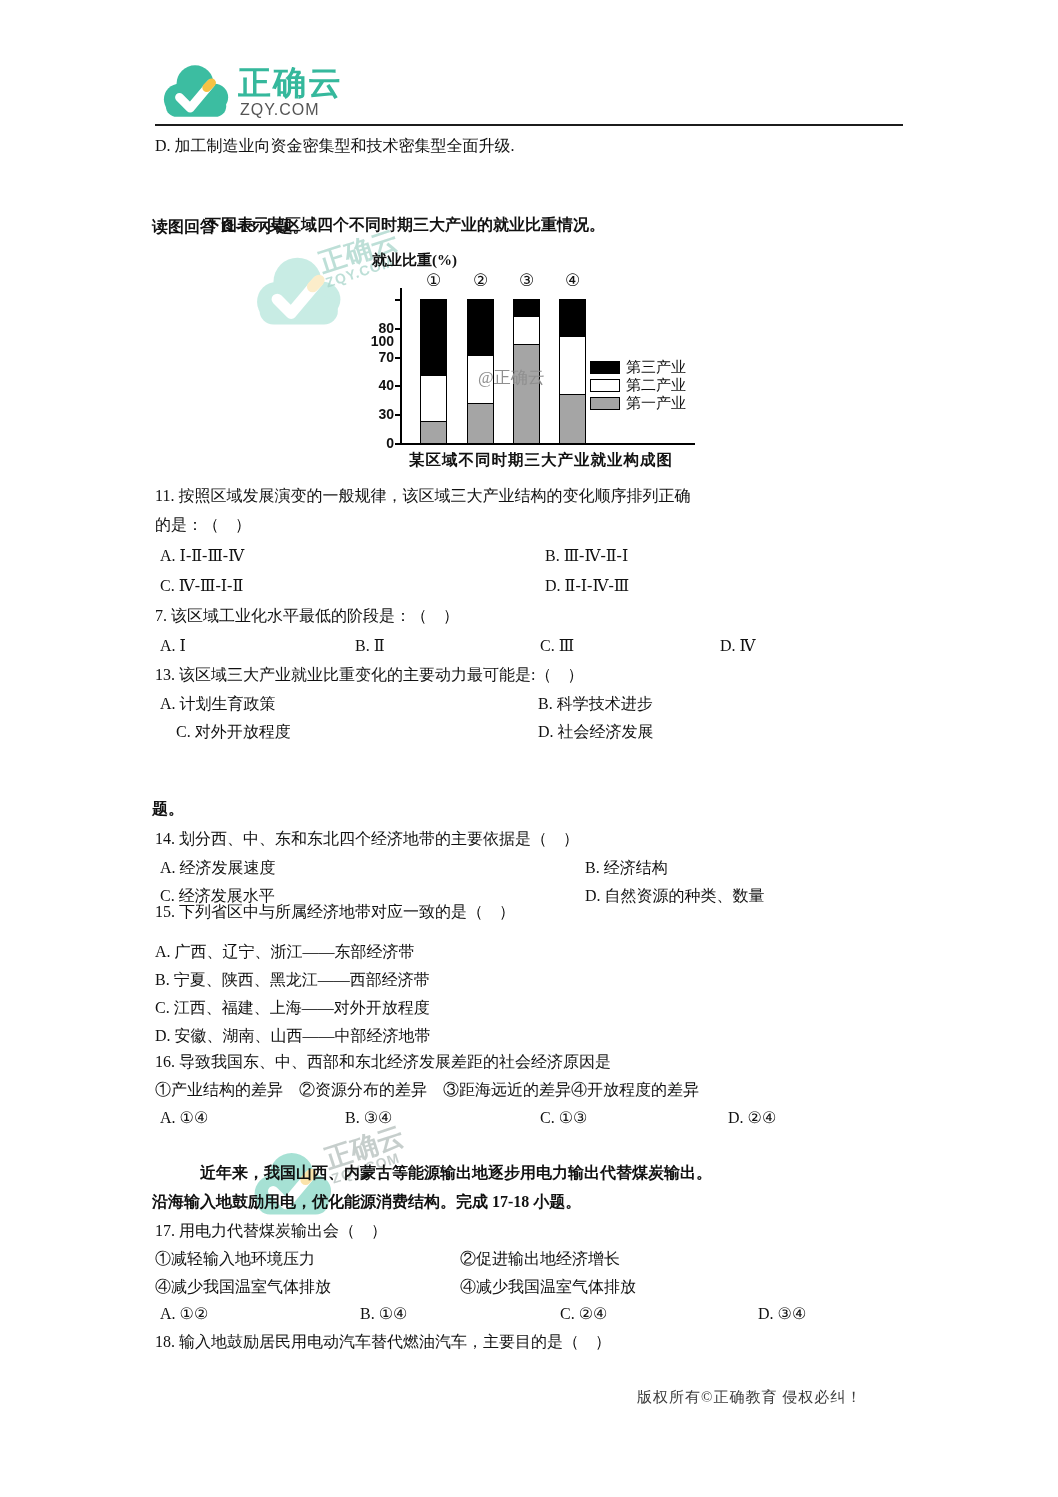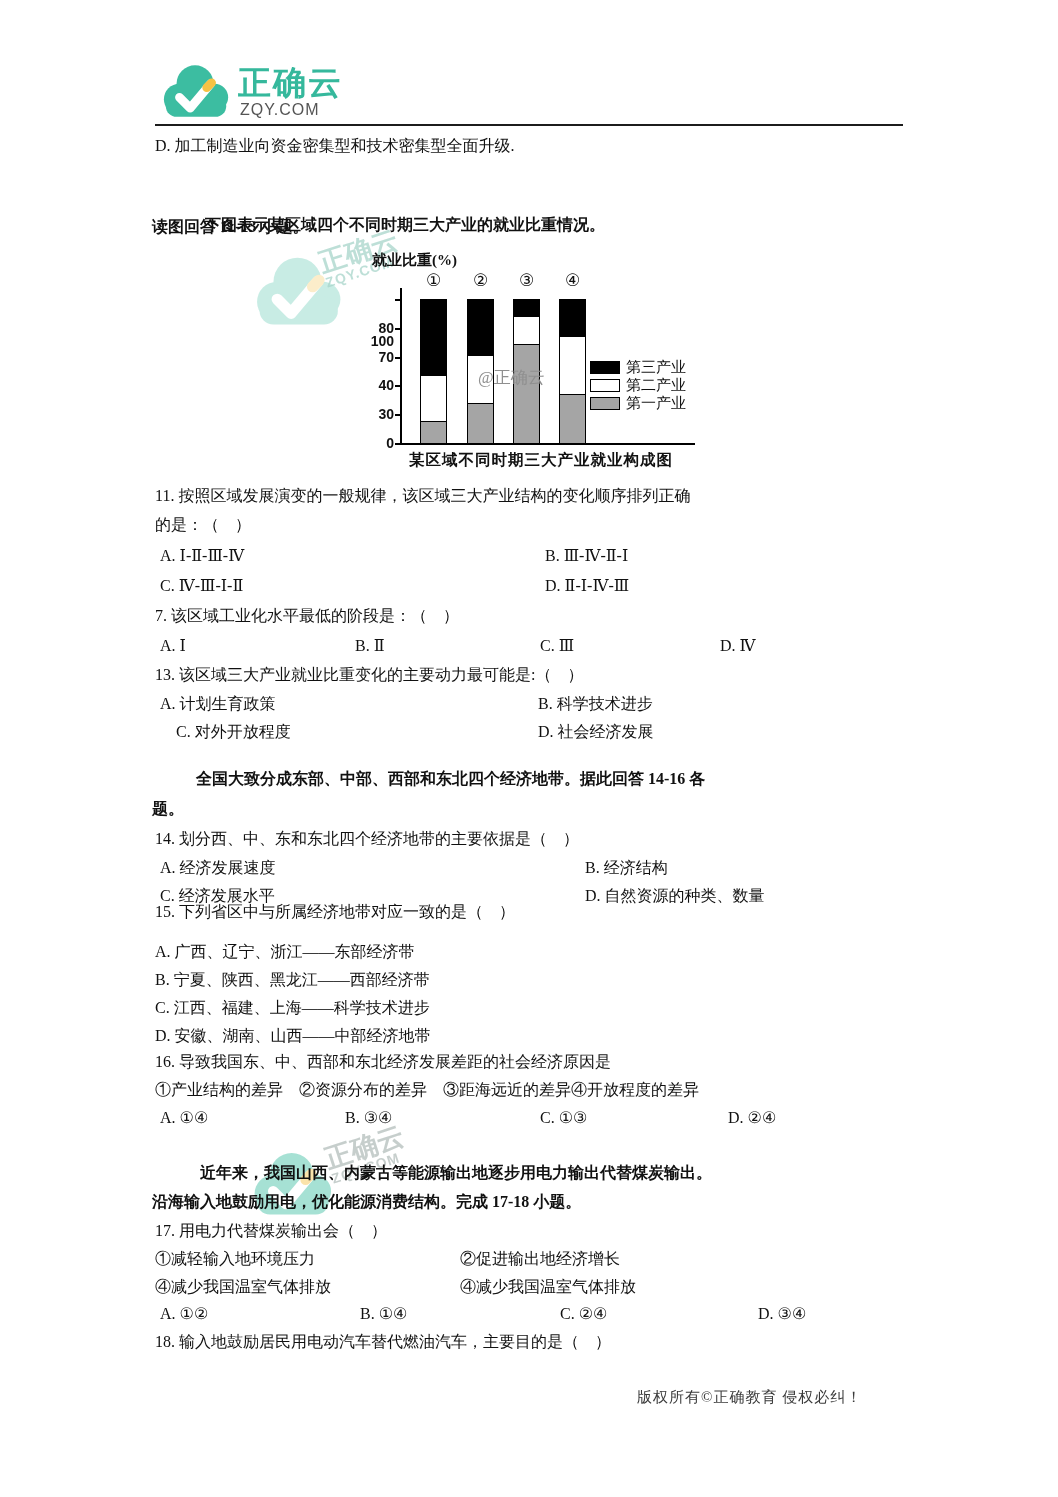--- a/index.html
+++ b/index.html
@@ -156,33 +156,32 @@
   <div class="t" style="left:355px;top:633px;">B.  Ⅱ</div>
   <div class="t" style="left:540px;top:633px;">C. Ⅲ</div>
   <div class="t" style="left:720px;top:633px;">D. Ⅳ</div>
 
   <div class="t" style="left:155px;top:662px;">13. 该区域三大产业就业比重变化的主要动力最可能是:（　）</div>
   <div class="t" style="left:160px;top:691px;">A.  计划生育政策</div>
   <div class="t" style="left:538px;top:691px;">B.  科学技术进步</div>
   <div class="t" style="left:176px;top:719px;">C.  对外开放程度</div>
   <div class="t" style="left:538px;top:719px;">D.  社会经济发展</div>
 
-  <div class="t b" style="left:196px;top:766px;">全国大致分成东部、中部、西部和东北四个经济地带。据此回答 14-16 各</div>
   <div class="t b" style="left:152px;top:796px;">题。</div>
 
   <div class="t" style="left:155px;top:826px;">14. 划分西、中、东和东北四个经济地带的主要依据是（　）</div>
   <div class="t" style="left:160px;top:855px;">A. 经济发展速度</div>
   <div class="t" style="left:585px;top:855px;">B. 经济结构</div>
   <div class="t" style="left:160px;top:883px;">C. 经济发展水平</div>
   <div class="t" style="left:585px;top:883px;">D. 自然资源的种类、数量</div>
 
   <div class="t" style="left:155px;top:889px;margin-top:10px;">15. 下列省区中与所属经济地带对应一致的是（　）</div>
   <div class="t" style="left:155px;top:939px;">A. 广西、辽宁、浙江——东部经济带</div>
   <div class="t" style="left:155px;top:967px;">B. 宁夏、陕西、黑龙江——西部经济带</div>
-  <div class="t" style="left:155px;top:995px;">C. 江西、福建、上海——科学技术进步</div>
+  <div class="t" style="left:155px;top:995px;">C. 江西、福建、上海——对外开放程度</div>
   <div class="t" style="left:155px;top:1023px;">D. 安徽、湖南、山西——中部经济地带</div>
 
   <div class="t" style="left:155px;top:1049px;">16. 导致我国东、中、西部和东北经济发展差距的社会经济原因是</div>
   <div class="t" style="left:155px;top:1077px;">①产业结构的差异　②资源分布的差异　③距海远近的差异④开放程度的差异</div>
   <div class="t" style="left:160px;top:1105px;">A. ①④</div>
   <div class="t" style="left:345px;top:1105px;">B. ③④</div>
   <div class="t" style="left:540px;top:1105px;">C. ①③</div>
   <div class="t" style="left:728px;top:1105px;">D. ②④</div>
 
   <div class="t b" style="left:200px;top:1160px;">近年来，我国山西、内蒙古等能源输出地逐步用电力输出代替煤炭输出。</div>

